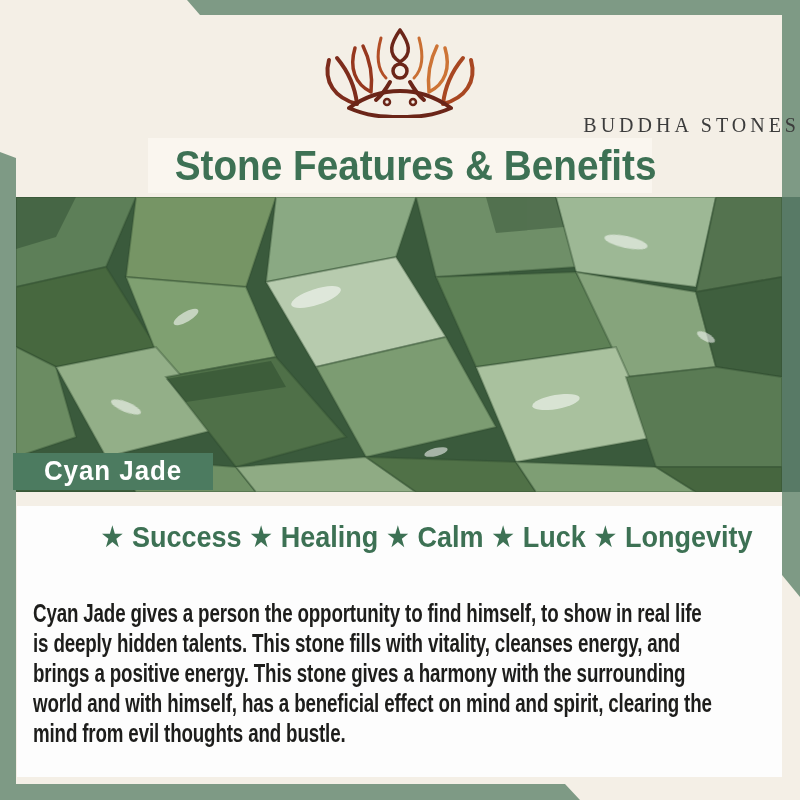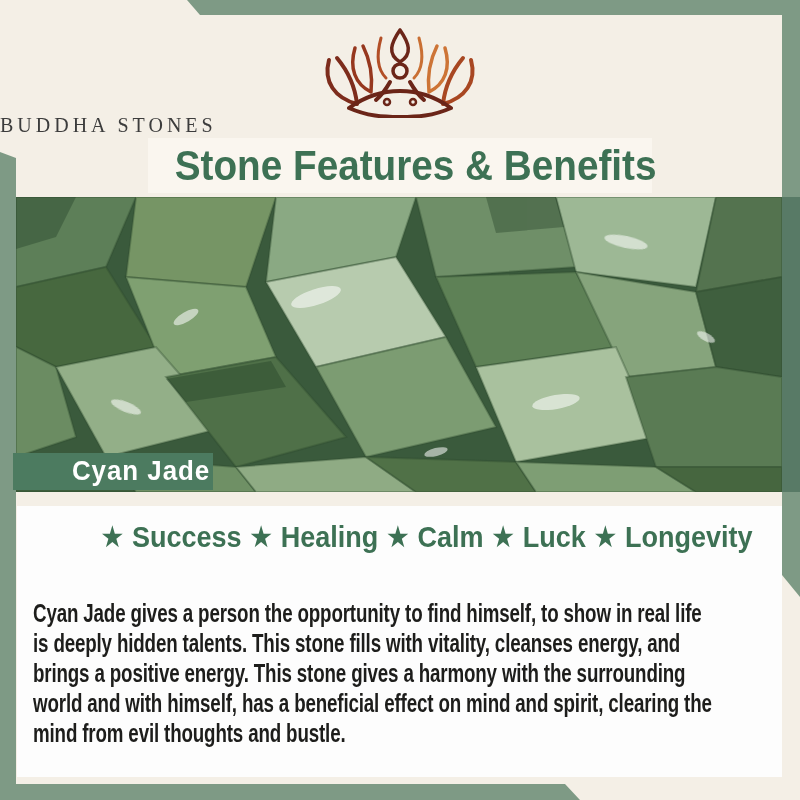--- a/index.html
+++ b/index.html
@@ -15,33 +15,33 @@
   #band-right{left:782px;top:0;width:18px;height:597px;
     clip-path:polygon(0 0,100% 0,100% 100%,0 575px);}
   #band-left{left:0;top:152px;width:16px;height:648px;
     clip-path:polygon(0 0,100% 6px,100% 100%,0 100%);}
   #band-bottom{left:0;top:784px;width:580px;height:16px;
     clip-path:polygon(0 0,565px 0,100% 100%,0 100%);}
   #band-right-dark{left:782px;top:197px;width:18px;height:295px;
     background:var(--sage-dark,#587a66);}
   
   #logo{position:absolute;left:315px;top:26px;width:170px;height:92px;}
-  #brand-name{position:absolute;left:0;top:114px;width:800px;text-align:left;
+  #brand-name{position:absolute;left:0;top:114px;width:800px;text-align:right;
     font-family:"Liberation Serif","DejaVu Serif",serif;
     font-size:20px;letter-spacing:4px;color:var(--brand-ink,#3c3c3c);}
   #title-banner{position:absolute;left:148px;top:138px;width:504px;height:55px;
     background:var(--banner-cream,#faf6ef);text-align:left;}
   #section-title{display:inline-block;white-space:nowrap;line-height:55px;
     font-size:43px;font-weight:bold;color:var(--green,#3d7154);
     transform:scaleX(0.9);transform-origin:50% 50%;}
   
   #photo{position:absolute;left:16px;top:197px;width:766px;height:295px;}
   #photo svg{display:block;width:100%;height:100%;}
   #stone-label{position:absolute;left:13px;top:453px;width:200px;height:37px;
-    background:var(--label-green,#4c7b60);text-align:right;}
+    background:var(--label-green,#4c7b60);text-align:center;}
   #stone-label span{display:inline-block;line-height:37px;font-size:27px;
     font-weight:bold;color:#ffffff;letter-spacing:1px;transform:scaleX(0.96);}
   
   #text-panel{position:absolute;left:17px;top:506px;width:765px;height:271px;
     background:var(--panel-white,#fdfdfd);}
   #benefits-line{position:absolute;left:0;top:519px;width:800px;text-align:center;padding-left:26px;}
   #benefits-line span{display:inline-block;white-space:nowrap;font-size:30px;
     font-weight:bold;color:var(--green,#3d7154);
     transform:scaleX(0.9);transform-origin:50% 50%;}
   #description{position:absolute;left:33px;top:598px;width:760px;

